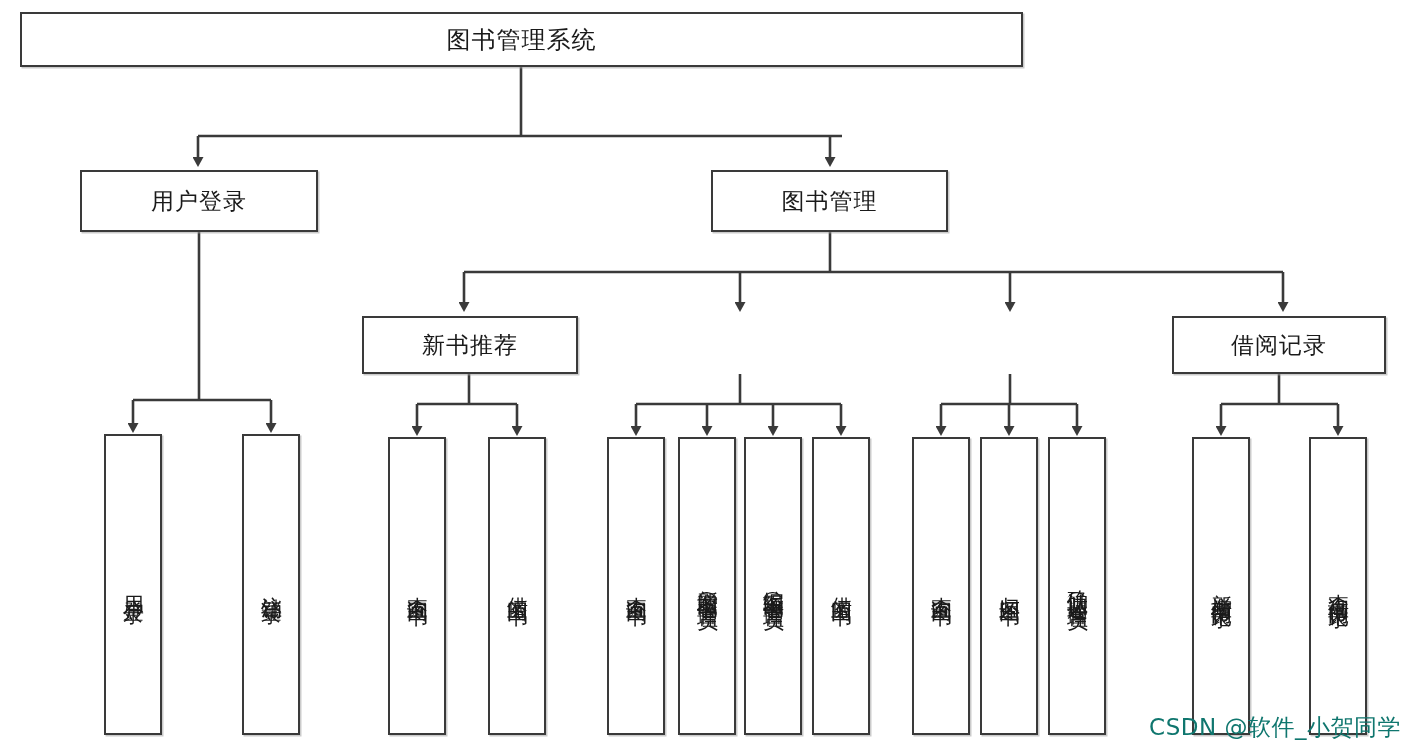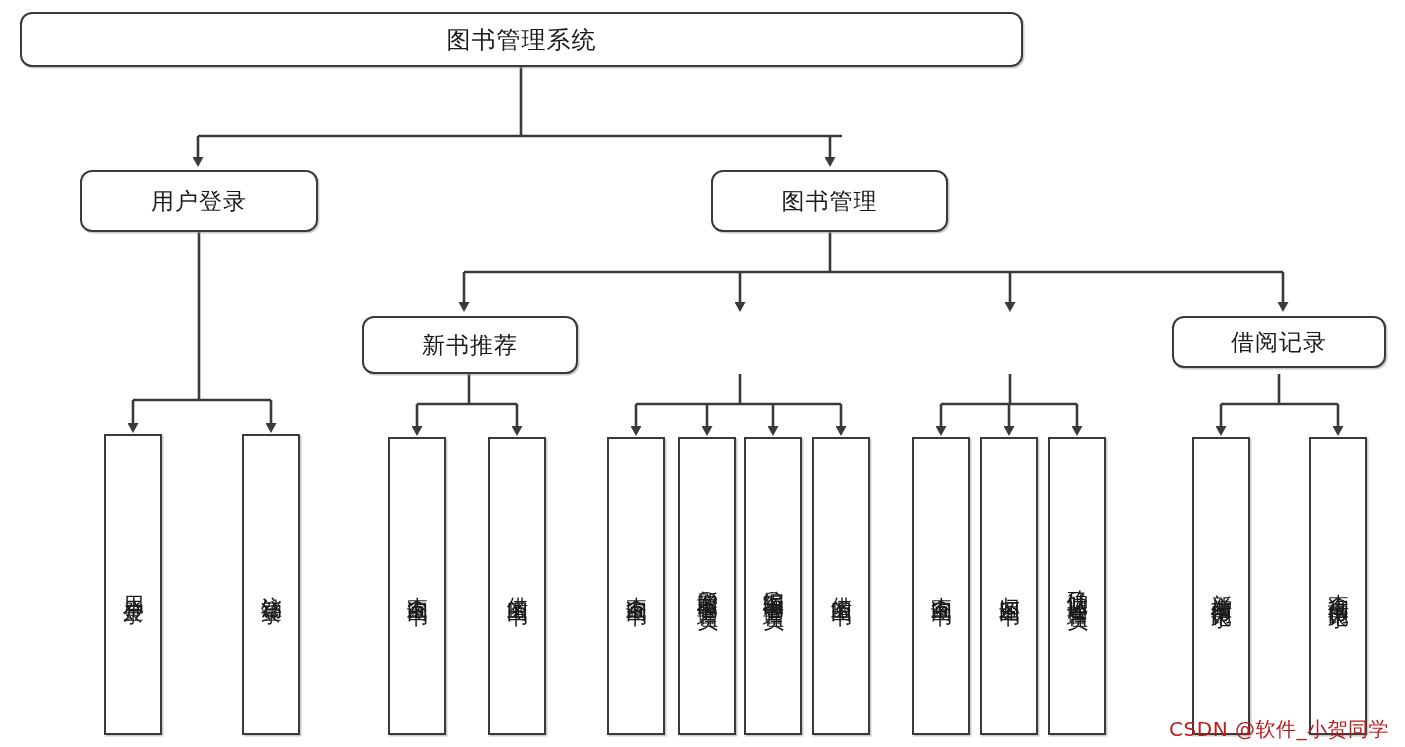--- a/index.html
+++ b/index.html
@@ -36,44 +36,43 @@
     justify-content: center;
     color: #1a1a1a;
     box-shadow: 1.5px 1.5px 0 0 rgba(160,160,160,0.55);
   }
   .node.h {
     font-size: 23px;
     line-height: 1.25;
     letter-spacing: 1px;
     text-align: center;
     padding: 0 6px;
-    border-radius: 12px;
   }
   .node.root {
     font-size: 24px;
   }
   .node.v {
     font-size: 21px;
     letter-spacing: 2px;
     padding: 6px 0;
   }
   .node.v .vtext {
     writing-mode: vertical-rl;
     text-orientation: upright;
     white-space: nowrap;
     line-height: 1.18;
     letter-spacing: 3px;
     display: block;
   }
   .watermark {
     position: absolute;
-    right: 16px;
+    right: 4px;
     bottom: 4px;
-    font-size: 20px;
-    color: #b91c1c;
+    font-size: 23px;
+    color: #0f766e;
     letter-spacing: 0.5px;
     white-space: nowrap;
     user-select: none;
   }
 </style>
 </head>
 <body>
 
 <div id="canvas">
 
@@ -134,21 +133,21 @@
   <div class="node h" style="left:80px; top:170px; width:238px; height:62px;">
     <span>用户登录</span>
   </div>
   <div class="node h" style="left:362px; top:316px; width:216px; height:58px;">
     <span>新书推荐</span>
   </div>
 
   <div class="node h" style="left:711px; top:170px; width:237px; height:62px;">
     <span>图书管理</span>
   </div>
-  <div class="node h" style="left:1172px; top:316px; width:214px; height:52px;">
+  <div class="node h" style="left:1172px; top:316px; width:214px; height:58px;">
     <span>借阅记录</span>
   </div>
 
   <div class="node v" style="left:104px; top:434px; width:58px; height:301px;">
     <span class="vtext">用户登录</span>
   </div>
   <div class="node v" style="left:242px; top:434px; width:58px; height:301px;">
     <span class="vtext">注销登录</span>
   </div>
 

